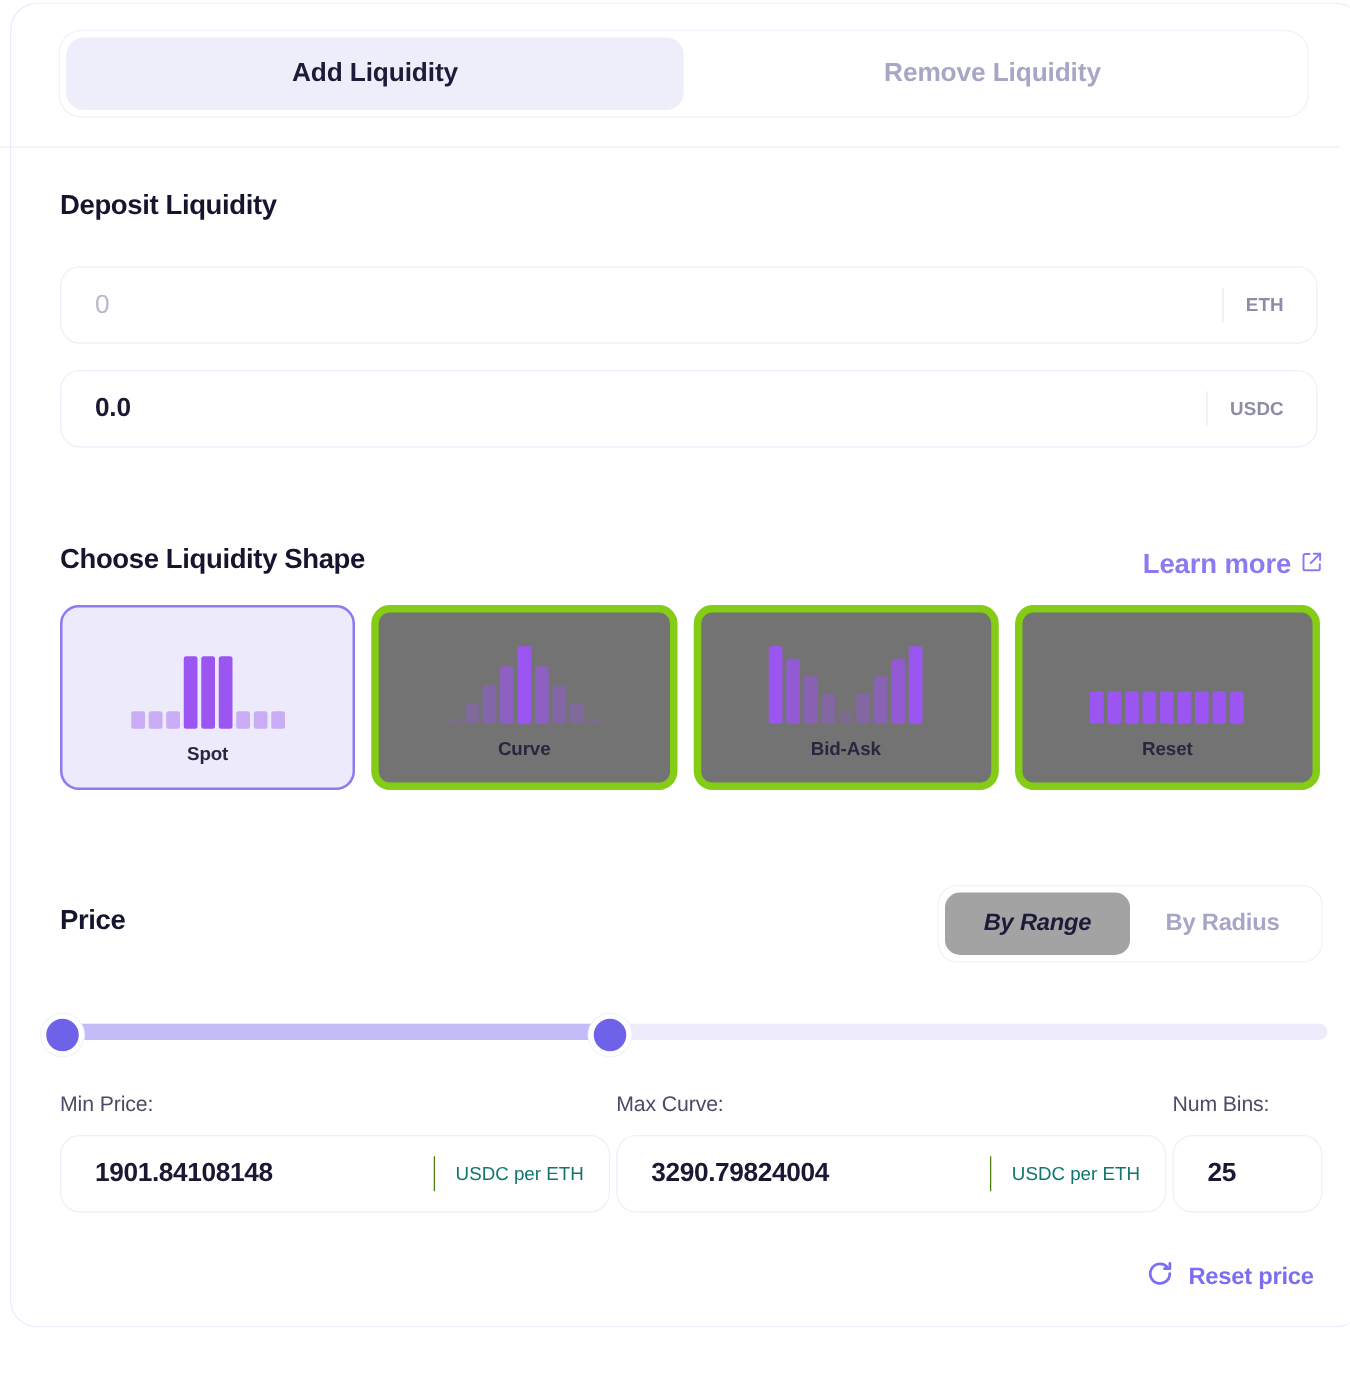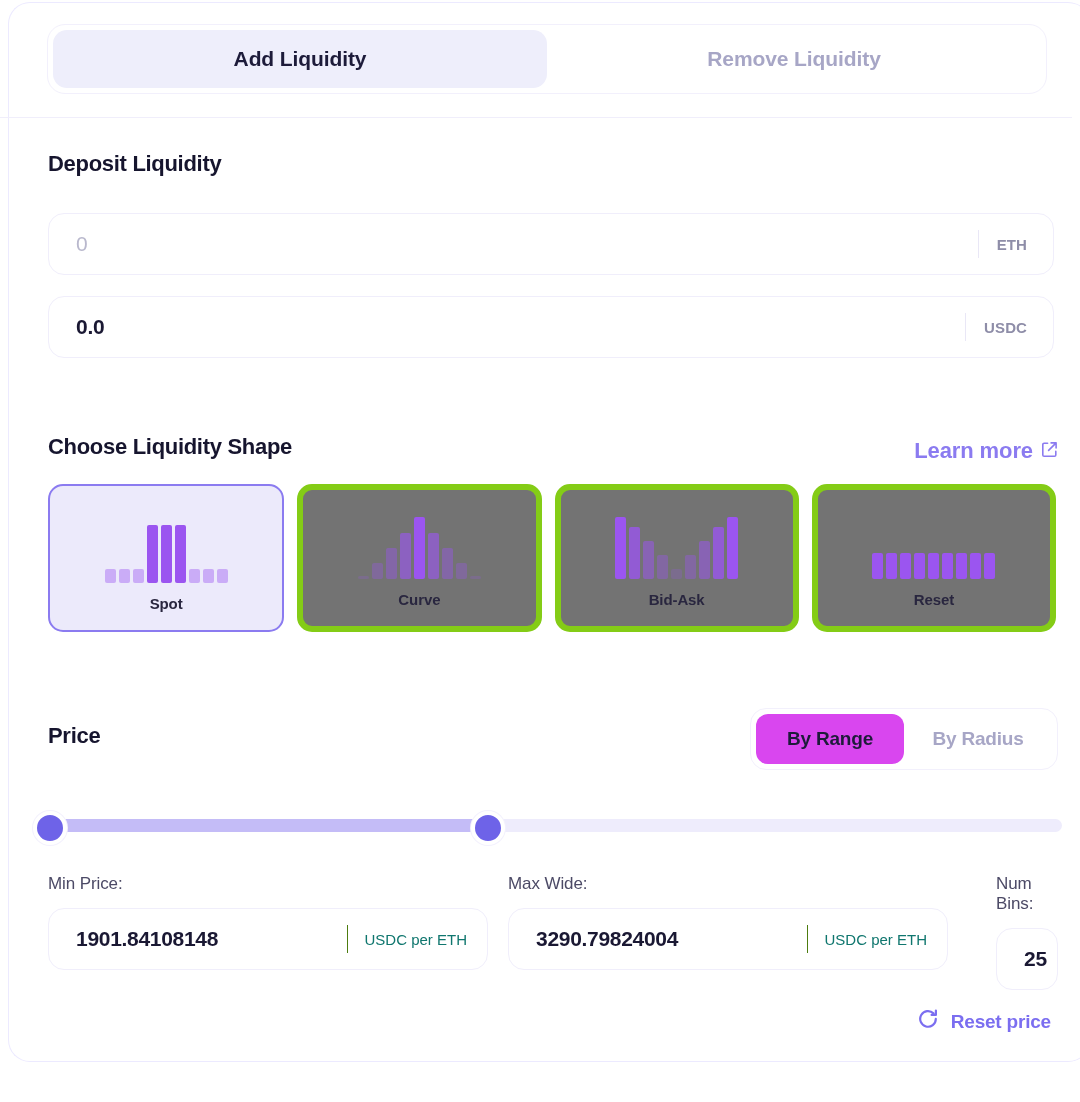--- a/index.html
+++ b/index.html
@@ -201,22 +201,23 @@
     justify-content: center;
     border-radius: 12px;
     font-size: 19px;
     font-weight: 700;
     color: #a7a6c6;
     letter-spacing: -0.2px;
     cursor: pointer;
     user-select: none;
   }
   .price-toggle .seg.active {
-    background: #d946ef;
+    background: #a3a3a3;
     color: #1d1b3a;
+    font-style: italic;
   }
 
   
   .slider {
     position: absolute;
     left: 33px;
     top: 814px;
     width: 1029px;
     height: 22px;
   }
@@ -252,25 +253,25 @@
   .slider .handle.lo { left: 0px; }
   .slider .handle.hi { left: 451px; }
 
   
   .price-row {
     position: absolute;
     left: 48px;
     top: 874px;
     width: 1010px;
     display: flex;
-    gap: 20px;
+    gap: 5px;
   }
   .pf { display: flex; flex-direction: column; }
   .pf.wide { width: 440px; }
-  .pf.narrow { width: 84px; flex: 1; margin-left: 28px; }
+  .pf.narrow { width: 84px; flex: 1; }
   .pf-label {
     font-size: 17px;
     font-weight: 400;
     color: #4c4a66;
     margin-bottom: 14px;
     letter-spacing: -0.1px;
   }
   .pf-box {
     height: 62px;
     border: 1px solid #f0eefb;
@@ -435,21 +436,21 @@
   <div class="price-row">
     <div class="pf wide">
       <div class="pf-label">Min Price:</div>
       <div class="pf-box">
         <div class="pf-val">1901.84108148</div>
         <div class="pf-unit">USDC per ETH</div>
       </div>
     </div>
 
     <div class="pf wide">
-      <div class="pf-label">Max Wide:</div>
+      <div class="pf-label">Max Curve:</div>
       <div class="pf-box">
         <div class="pf-val">3290.79824004</div>
         <div class="pf-unit">USDC per ETH</div>
       </div>
     </div>
 
     <div class="pf narrow">
       <div class="pf-label">Num Bins:</div>
       <div class="pf-box">
         <div class="pf-val">25</div>

